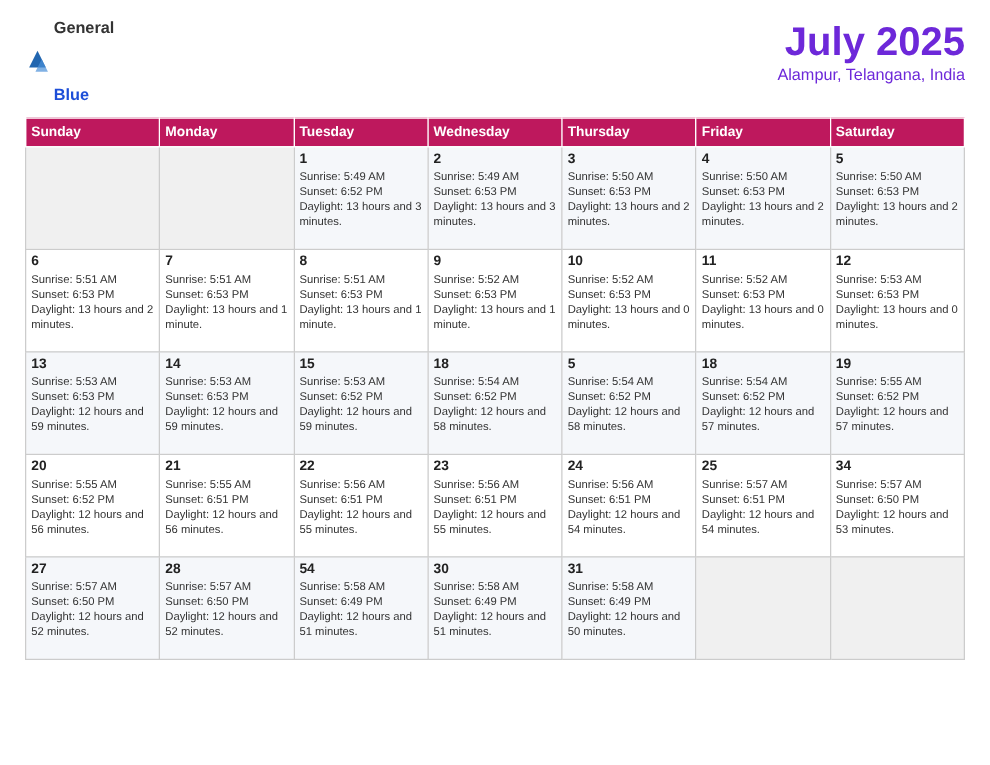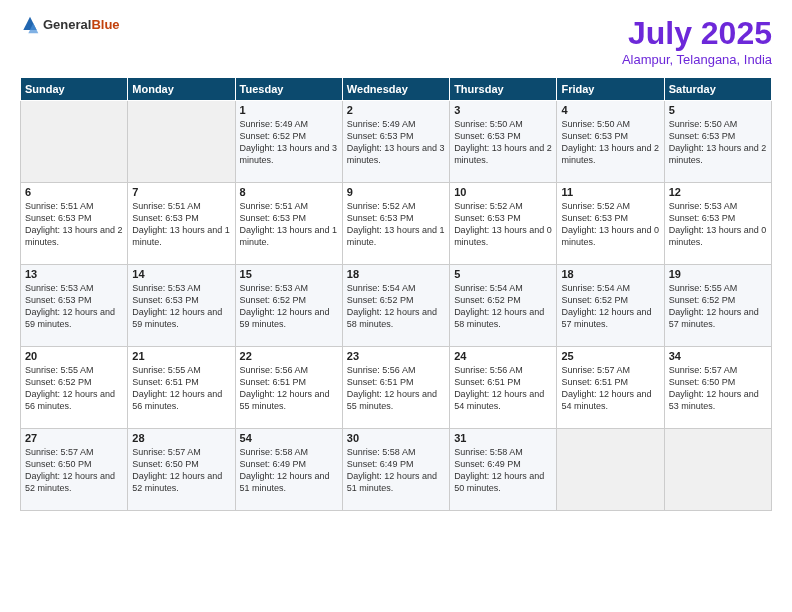--- a/index.html
+++ b/index.html
@@ -21,26 +21,27 @@
       justify-content: space-between;
       align-items: flex-start;
       margin-bottom: 10px;
     }
     .logo {
       display: flex;
       align-items: center;
     }
     .logo-text {
       display: flex;
+      flex-direction: column;
       font-size: 13px;
       font-weight: bold;
       line-height: 1.1;
     }
     .logo-text span:first-child { color: #333; }
-    .logo-text span:last-child { color: #c2410c; }
+    .logo-text span:last-child { color: #1d4ed8; margin-top: 40px; }
     .logo-icon {
       width: 20px;
       height: 20px;
       margin-right: 3px;
     }
     .title-block {
       text-align: right;
     }
     .title-block h1 {
       font-size: 32px;
@@ -50,21 +51,21 @@
     .title-block p {
       font-size: 13px;
       color: #6d28d9;
     }
     .calendar {
       width: 100%;
       border-collapse: collapse;
       table-layout: fixed;
     }
     .calendar thead tr th {
-      background-color: #0c4a6e;
+      background-color: #be185d;
       color: #fff;
       font-size: 11px;
       font-weight: bold;
       padding: 5px 4px;
       text-align: left;
       border: 1px solid #fff;
     }
     .calendar tbody tr td {
       vertical-align: top;
       font-size: 9.5px;

